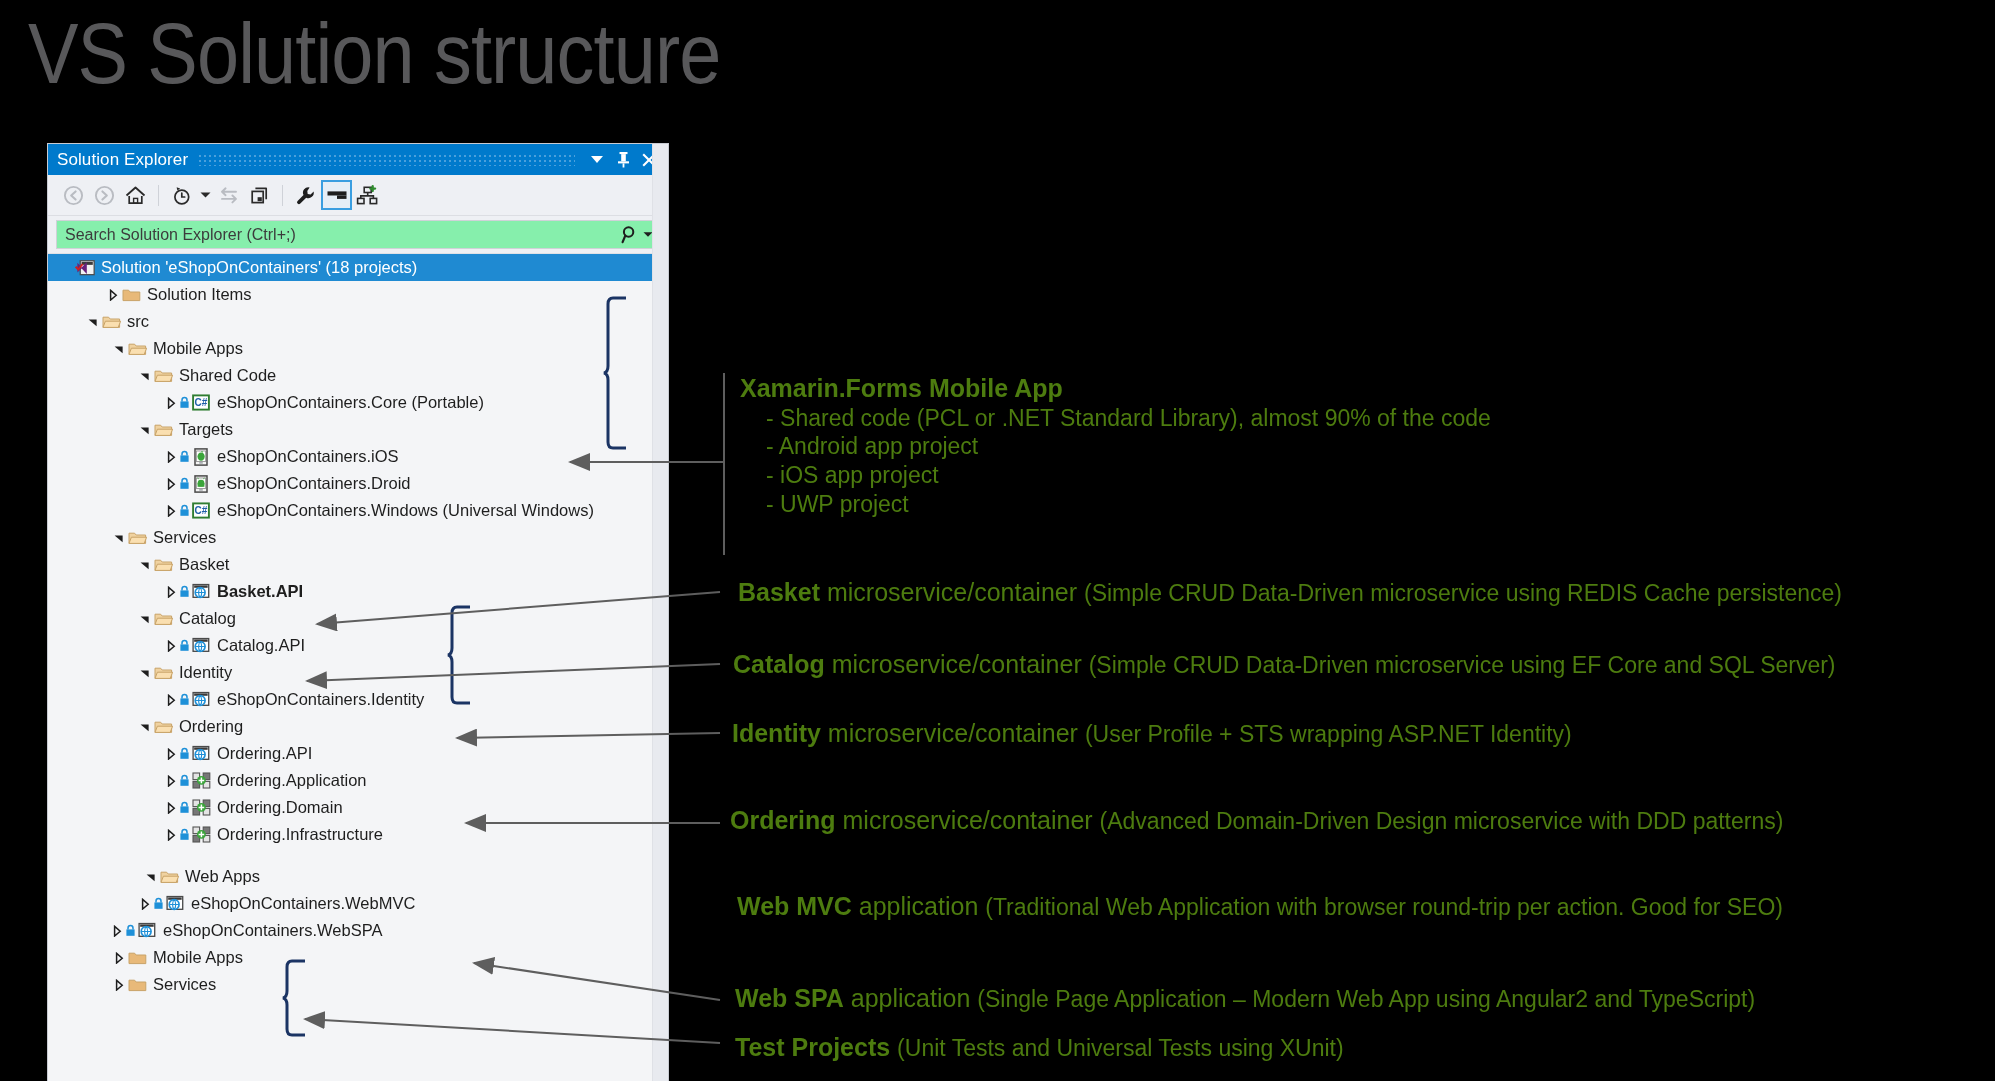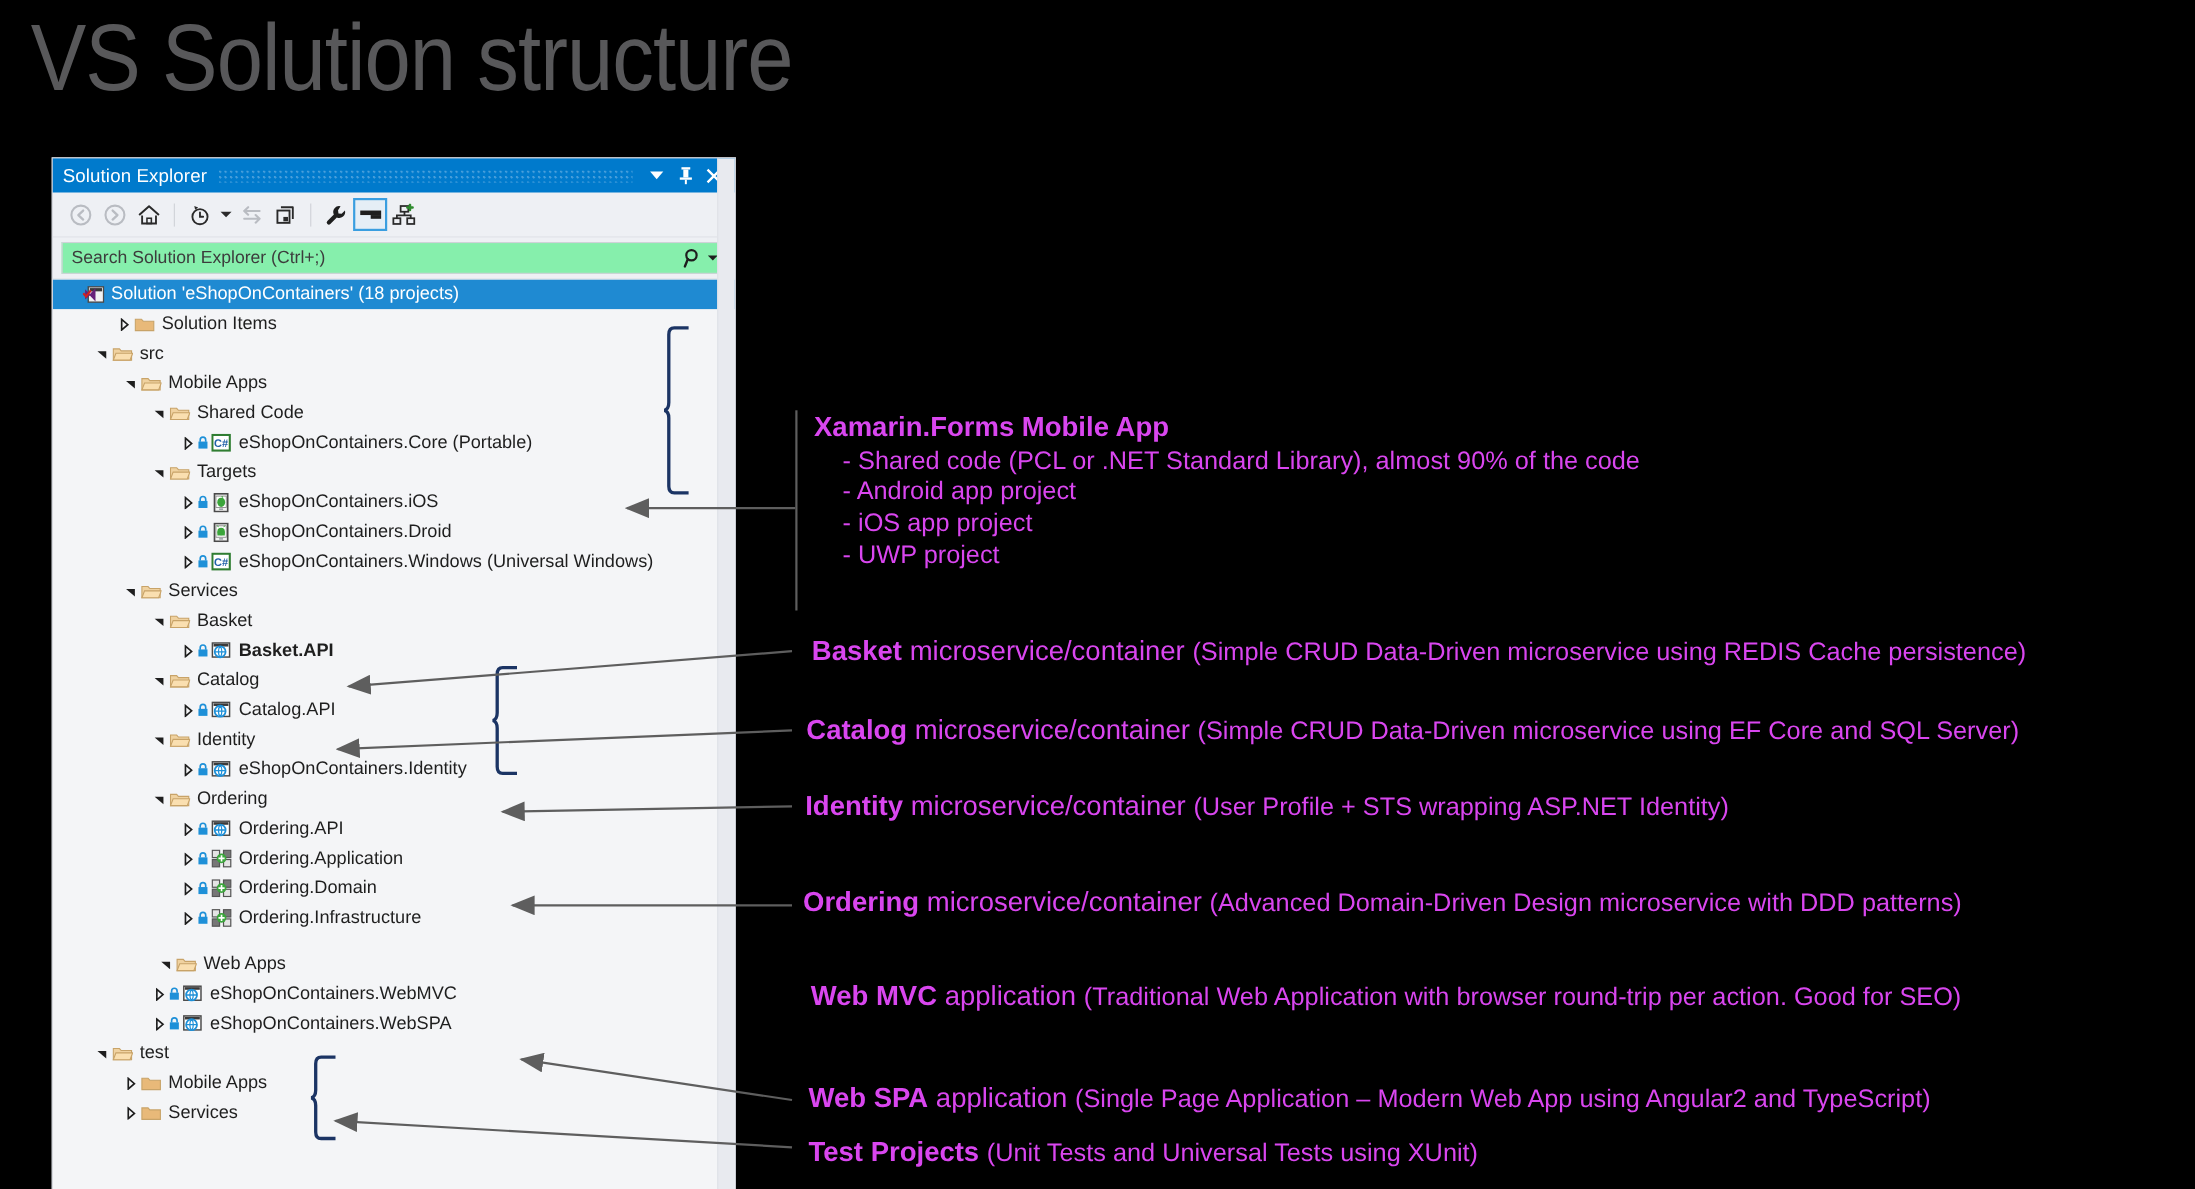--- a/index.html
+++ b/index.html
@@ -101,21 +101,21 @@
   }
 
   
   .bracket{position:absolute;}
   .bracket svg{display:block;overflow:visible}
 
   
   #arrows{position:absolute;left:0;top:0;width:1995px;height:1081px;pointer-events:none;}
 
   
-  .ann{position:absolute;color:#d946ef;white-space:nowrap;}
+  .ann{position:absolute;color:#4d7c0f;white-space:nowrap;}
   .ann .hd{font-weight:bold;}
   .ann-block .hline{font-size:25px;line-height:1.22;}
   .ann-block .sub{font-size:23px;line-height:1.25;padding-left:26px;}
   .ann-one{font-size:25px;}
   .ann-one .tail{font-size:23px;}
   .vrule{position:absolute;width:2px;background:#5e5e5e;}
 </style>
 </head>
 <body>
 
@@ -663,55 +663,41 @@
           <span class="ico">
             <svg width="21" height="17" viewBox="0 0 21 17">
               <rect x="2.2" y="1.2" width="16.4" height="13.4" fill="#ffffff" stroke="#4a4a4a" stroke-width="1.4"></rect>
               <rect x="3.3" y="2.1" width="14.2" height="2.5" fill="#3a3a3a"></rect>
               <circle cx="9.6" cy="9.6" r="5.2" fill="#ffffff" stroke="#1e90d8" stroke-width="1.7"></circle>
               <path d="M4.4 9.6 H14.8 M9.6 4.4 C7.4 6.6 7.4 12.6 9.6 14.8 M9.6 4.4 C11.8 6.6 11.8 12.6 9.6 14.8" fill="none" stroke="#1e90d8" stroke-width="1.2"></path>
             </svg>
           </span>
           <span class="lbl">eShopOnContainers.WebMVC</span>
         </div>
-        <div class="row" style="padding-left: 88px;">
+        <div class="row" style="padding-left: 60px;">
           <span class="exp">
             <svg width="12" height="12" viewBox="0 0 12 12">
               <path d="M3.6 1.4 L9.2 6.2 L3.6 11.0 Z" fill="none" stroke="#1e1e1e" stroke-width="1.5"></path>
             </svg>
           </span>
           <span class="lock">
             <svg width="11" height="13" viewBox="0 0 11 13">
               <path d="M3.0 5.6 V3.9 a2.5 2.5 0 0 1 5 0 V5.6" fill="none" stroke="#1e90d8" stroke-width="1.5"></path>
               <rect x="1.4" y="5.4" width="8.2" height="6.4" fill="#1e90d8"></rect>
             </svg>
           </span>
           <span class="ico">
             <svg width="21" height="17" viewBox="0 0 21 17">
               <rect x="2.2" y="1.2" width="16.4" height="13.4" fill="#ffffff" stroke="#4a4a4a" stroke-width="1.4"></rect>
               <rect x="3.3" y="2.1" width="14.2" height="2.5" fill="#3a3a3a"></rect>
               <circle cx="9.6" cy="9.6" r="5.2" fill="#ffffff" stroke="#1e90d8" stroke-width="1.7"></circle>
               <path d="M4.4 9.6 H14.8 M9.6 4.4 C7.4 6.6 7.4 12.6 9.6 14.8 M9.6 4.4 C11.8 6.6 11.8 12.6 9.6 14.8" fill="none" stroke="#1e90d8" stroke-width="1.2"></path>
             </svg>
           </span>
           <span class="lbl">eShopOnContainers.WebSPA</span>
-        </div>
-        <div class="row" style="padding-left: 36px;">
-          <span class="exp">
-            <svg width="12" height="12" viewBox="0 0 12 12">
-              <path d="M1.6 3.4 L9.6 3.4 L9.6 10.2 Z" fill="#1e1e1e"></path>
-            </svg>
-          </span>
-          <span class="ico">
-            <svg width="19" height="16" viewBox="0 0 19 16">
-              <path d="M1 3.2 H6.6 L8.2 5 H17.6 V13.4 H1 Z" fill="#f0d2a0" stroke="#c8a368" stroke-width="1"></path>
-              <path d="M1 13.4 L3.4 7.2 H18.6 L16.2 13.4 Z" fill="#fadfb0" stroke="#c8a368" stroke-width="1"></path>
-            </svg>
-          </span>
-          <span class="lbl">test</span>
         </div>
         <div class="row" style="padding-left: 62px;">
           <span class="exp">
             <svg width="12" height="12" viewBox="0 0 12 12">
               <path d="M3.6 1.4 L9.2 6.2 L3.6 11.0 Z" fill="none" stroke="#1e1e1e" stroke-width="1.5"></path>
             </svg>
           </span>
           <span class="ico">
             <svg width="19" height="16" viewBox="0 0 19 16">
               <path d="M1 3.2 H6.6 L8.2 5 H17.8 V13.6 H1 Z" fill="#e8b979" stroke="#c8a368" stroke-width="1"></path>

